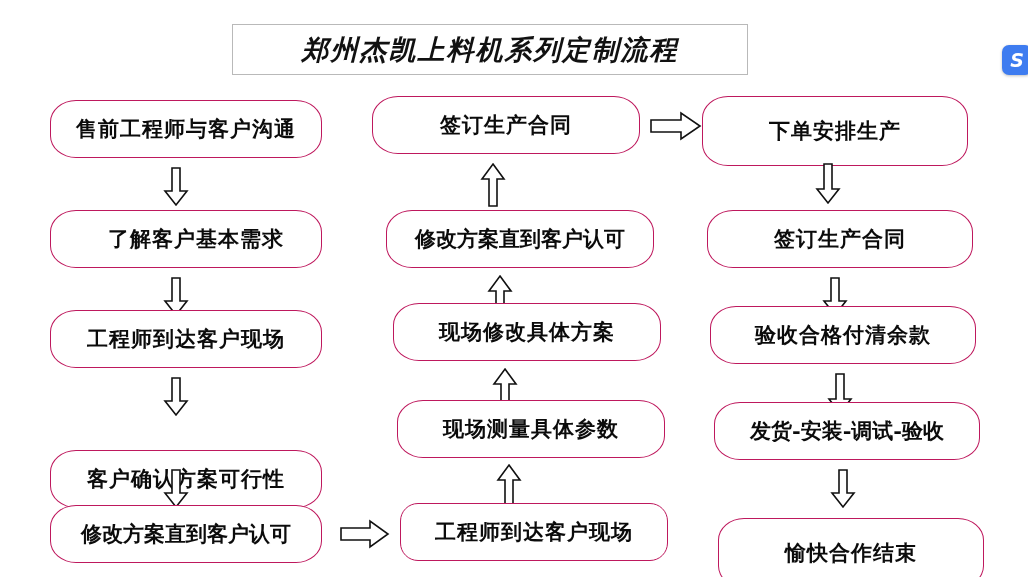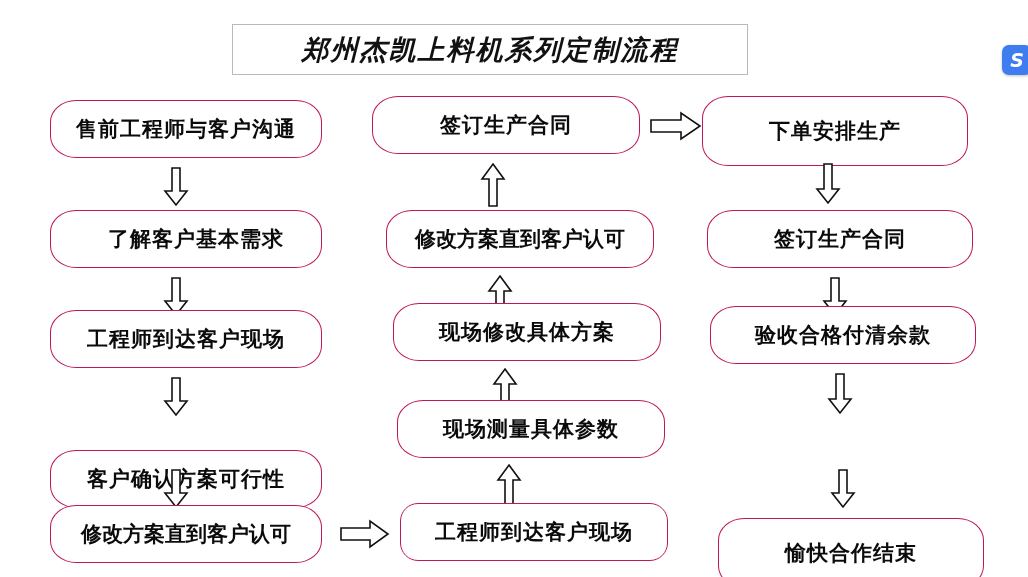--- a/index.html
+++ b/index.html
@@ -235,20 +235,23 @@
   <div class="node" style="left:710px; top:306px; width:266px; height:58px;">
     <span class="node-label">验收合格付清余款</span>
   </div>
 
   <div class="arrow" style="left:827px; top:373px;">
     <svg width="26" height="42" viewBox="0 0 26 42">
       <path d="M9 1 L17 1 L17 26 L24 26 L13 40 L2 26 L9 26 Z"></path>
     </svg>
   </div>
 
+  <div class="node" style="left:714px; top:402px; width:266px; height:58px;">
+    <span class="node-label tight">发货-安装-调试-验收</span>
+  </div>
 
   <div class="arrow" style="left:830px; top:469px;">
     <svg width="26" height="40" viewBox="0 0 26 40">
       <path d="M9 1 L17 1 L17 24 L24 24 L13 38 L2 24 L9 24 Z"></path>
     </svg>
   </div>
 
   <div class="node" style="left:718px; top:518px; width:266px; height:70px;">
     <span class="node-label">愉快合作结束</span>
   </div>

